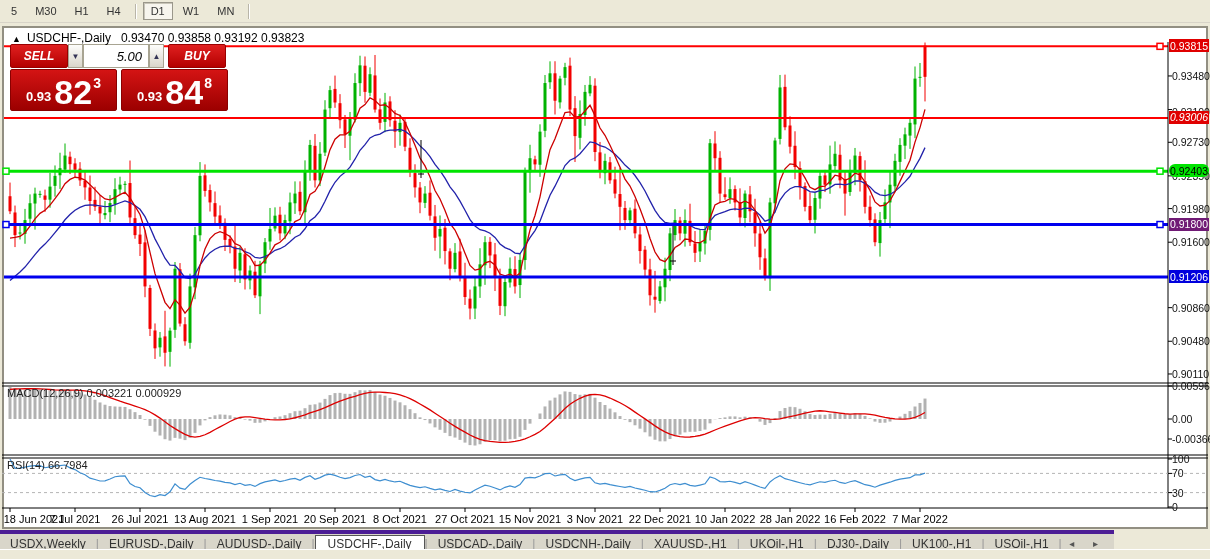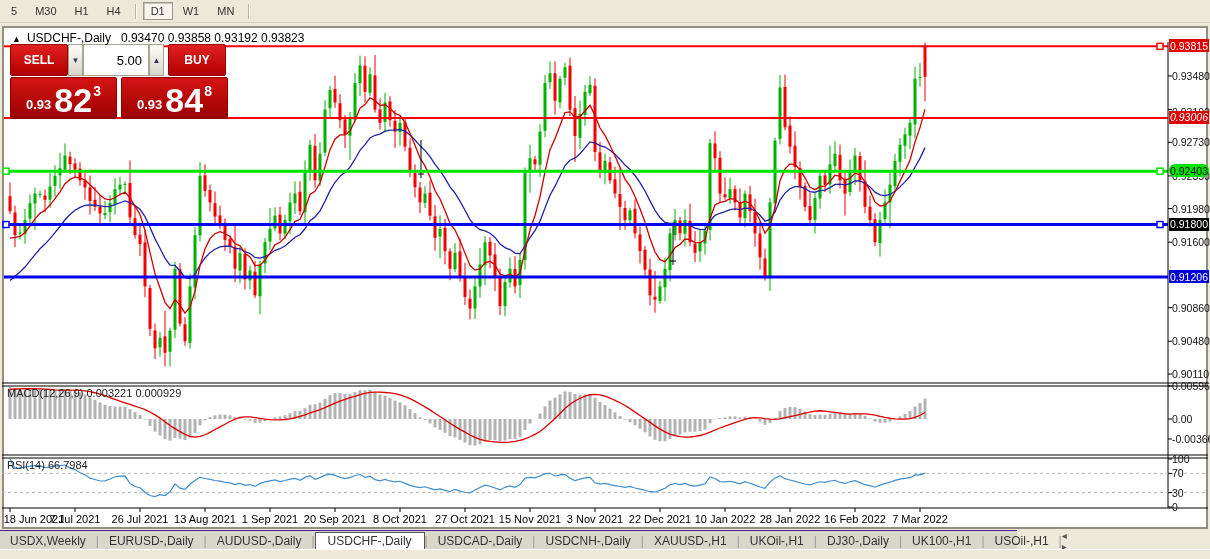--- a/index.html
+++ b/index.html
@@ -25,39 +25,39 @@
   
   .ptick{position:absolute;left:1172px;font-size:10.5px;color:#111;z-index:3;}
   .axis-badge{position:absolute;left:1169px;width:40px;height:13px;font-size:10.5px;z-index:4;
               display:flex;align-items:center;justify-content:center;}
   .itick{position:absolute;left:1172px;font-size:10.5px;color:#111;z-index:3;}
   .dlabel{position:absolute;top:513px;font-size:11px;color:#000;transform:translateX(-50%);z-index:3;white-space:nowrap;}
   .pane-label{position:absolute;font-size:11px;color:#222;z-index:3;white-space:nowrap;}
 
   
   #trade-panel{position:absolute;left:10px;top:44px;width:218px;z-index:5;}
-  #trade-row1{display:flex;height:32px;}
+  #trade-row1{display:flex;height:24px;font-style:italic;}
   .trade-btn{background:linear-gradient(#e02020,#b40000);color:#fff;font-size:12px;font-weight:bold;
              display:flex;align-items:center;justify-content:center;border:1px solid #900;
              border-radius:2px;box-sizing:border-box;cursor:pointer;}
   #sell-btn,#buy-btn{width:58px;}
   .spin-btn{width:15px;background:linear-gradient(#fdfdfb,#d9d5ca);border:1px solid #a8a492;color:#335;
             font-size:8px;display:flex;align-items:center;justify-content:center;box-sizing:border-box;cursor:pointer;}
   #vol-box{width:66px;background:#fff;border:1px solid #a8a492;box-sizing:border-box;
            font-size:13px;color:#000;display:flex;align-items:center;justify-content:flex-end;padding-right:6px;}
   #trade-row2{display:flex;margin-top:1px;height:42px;gap:4px;}
   .price-box{flex:1;background:linear-gradient(#d41414,#9c0000);border:1px solid #8a0000;border-radius:2px;
              color:#fff;display:flex;align-items:flex-end;justify-content:center;padding-bottom:3px;box-sizing:border-box;}
   .price-box .pfx{font-size:13px;font-weight:bold;margin:0 3px 3px 0;}
   .price-box .big{font-size:34px;font-weight:bold;line-height:0.82;}
   .price-box .sup{font-size:14px;font-weight:bold;margin:0 0 16px 1px;}
 
   
-  #tab-bar{position:absolute;left:0;top:530px;width:1017px;height:19px;background:#d9d6ca;
-           border-top:1px solid #4c1d95;display:flex;align-items:center;font-size:12px;color:#333;}
+  #tab-bar{position:absolute;left:0;top:530px;width:1114px;height:19px;background:#d9d6ca;
+           border-top:4px solid #4c1d95;display:flex;align-items:center;font-size:12px;color:#333;}
   .tab{padding:1px 10px;white-space:nowrap;cursor:pointer;}
   .tab.active{background:#fff;border:1px solid #555;border-bottom:1px solid #fff;padding:1px 12px;position:relative;top:0;}
   .tab-sep{color:#999;}
   #tab-arrows{margin-left:auto;margin-right:8px;color:#555;font-size:10px;letter-spacing:8px;cursor:pointer;}
   #status-strip{position:absolute;left:0;top:549px;width:1210px;height:10px;background:#ece9d8;border-top:1px solid #fff;}
 </style>
 </head>
 <body>
 
 <div id="screen">
@@ -703,21 +703,21 @@
       <div class="ptick" style="top: 136.286px;">0.92730</div>
       <div class="ptick" style="top: 169.889px;">0.92350</div>
       <div class="ptick" style="top: 202.609px;">0.91980</div>
       <div class="ptick" style="top: 236.212px;">0.91600</div>
       <div class="ptick" style="top: 301.65px;">0.90860</div>
       <div class="ptick" style="top: 335.254px;">0.90480</div>
       <div class="ptick" style="top: 367.973px;">0.90110</div>
       <div class="axis-badge" style="top: 39.3395px; background: rgb(224, 0, 0); color: rgb(255, 255, 255);">0.93815</div>
       <div class="axis-badge" style="top: 110.879px; background: rgb(224, 0, 0); color: rgb(255, 255, 255); font-style: italic;">0.93006</div>
       <div class="axis-badge" style="top: 164.203px; background: rgb(0, 228, 0); color: rgb(0, 0, 0); border-radius: 6px;">0.92403</div>
-      <div class="axis-badge" style="top: 217.526px; background: #000000; color: rgb(255, 255, 255);">0.91800</div>
+      <div class="axis-badge" style="top: 217.526px; background: #701a75; color: rgb(255, 255, 255);">0.91800</div>
       <div class="axis-badge" style="top: 270.053px; background: rgb(0, 0, 221); color: rgb(255, 255, 255);">0.91206</div>
       <div class="itick" style="top: 380px;">0.005963</div>
       <div class="itick" style="top: 413px;">0.00</div>
       <div class="itick" style="top: 433px;">-0.003664</div>
       <div class="itick" style="top: 453px;">100</div>
       <div class="itick" style="top: 467.4px;">70</div>
       <div class="itick" style="top: 486.6px;">30</div>
       <div class="itick" style="top: 501px;">0</div>
     </div>
   <div id="date-layer">

